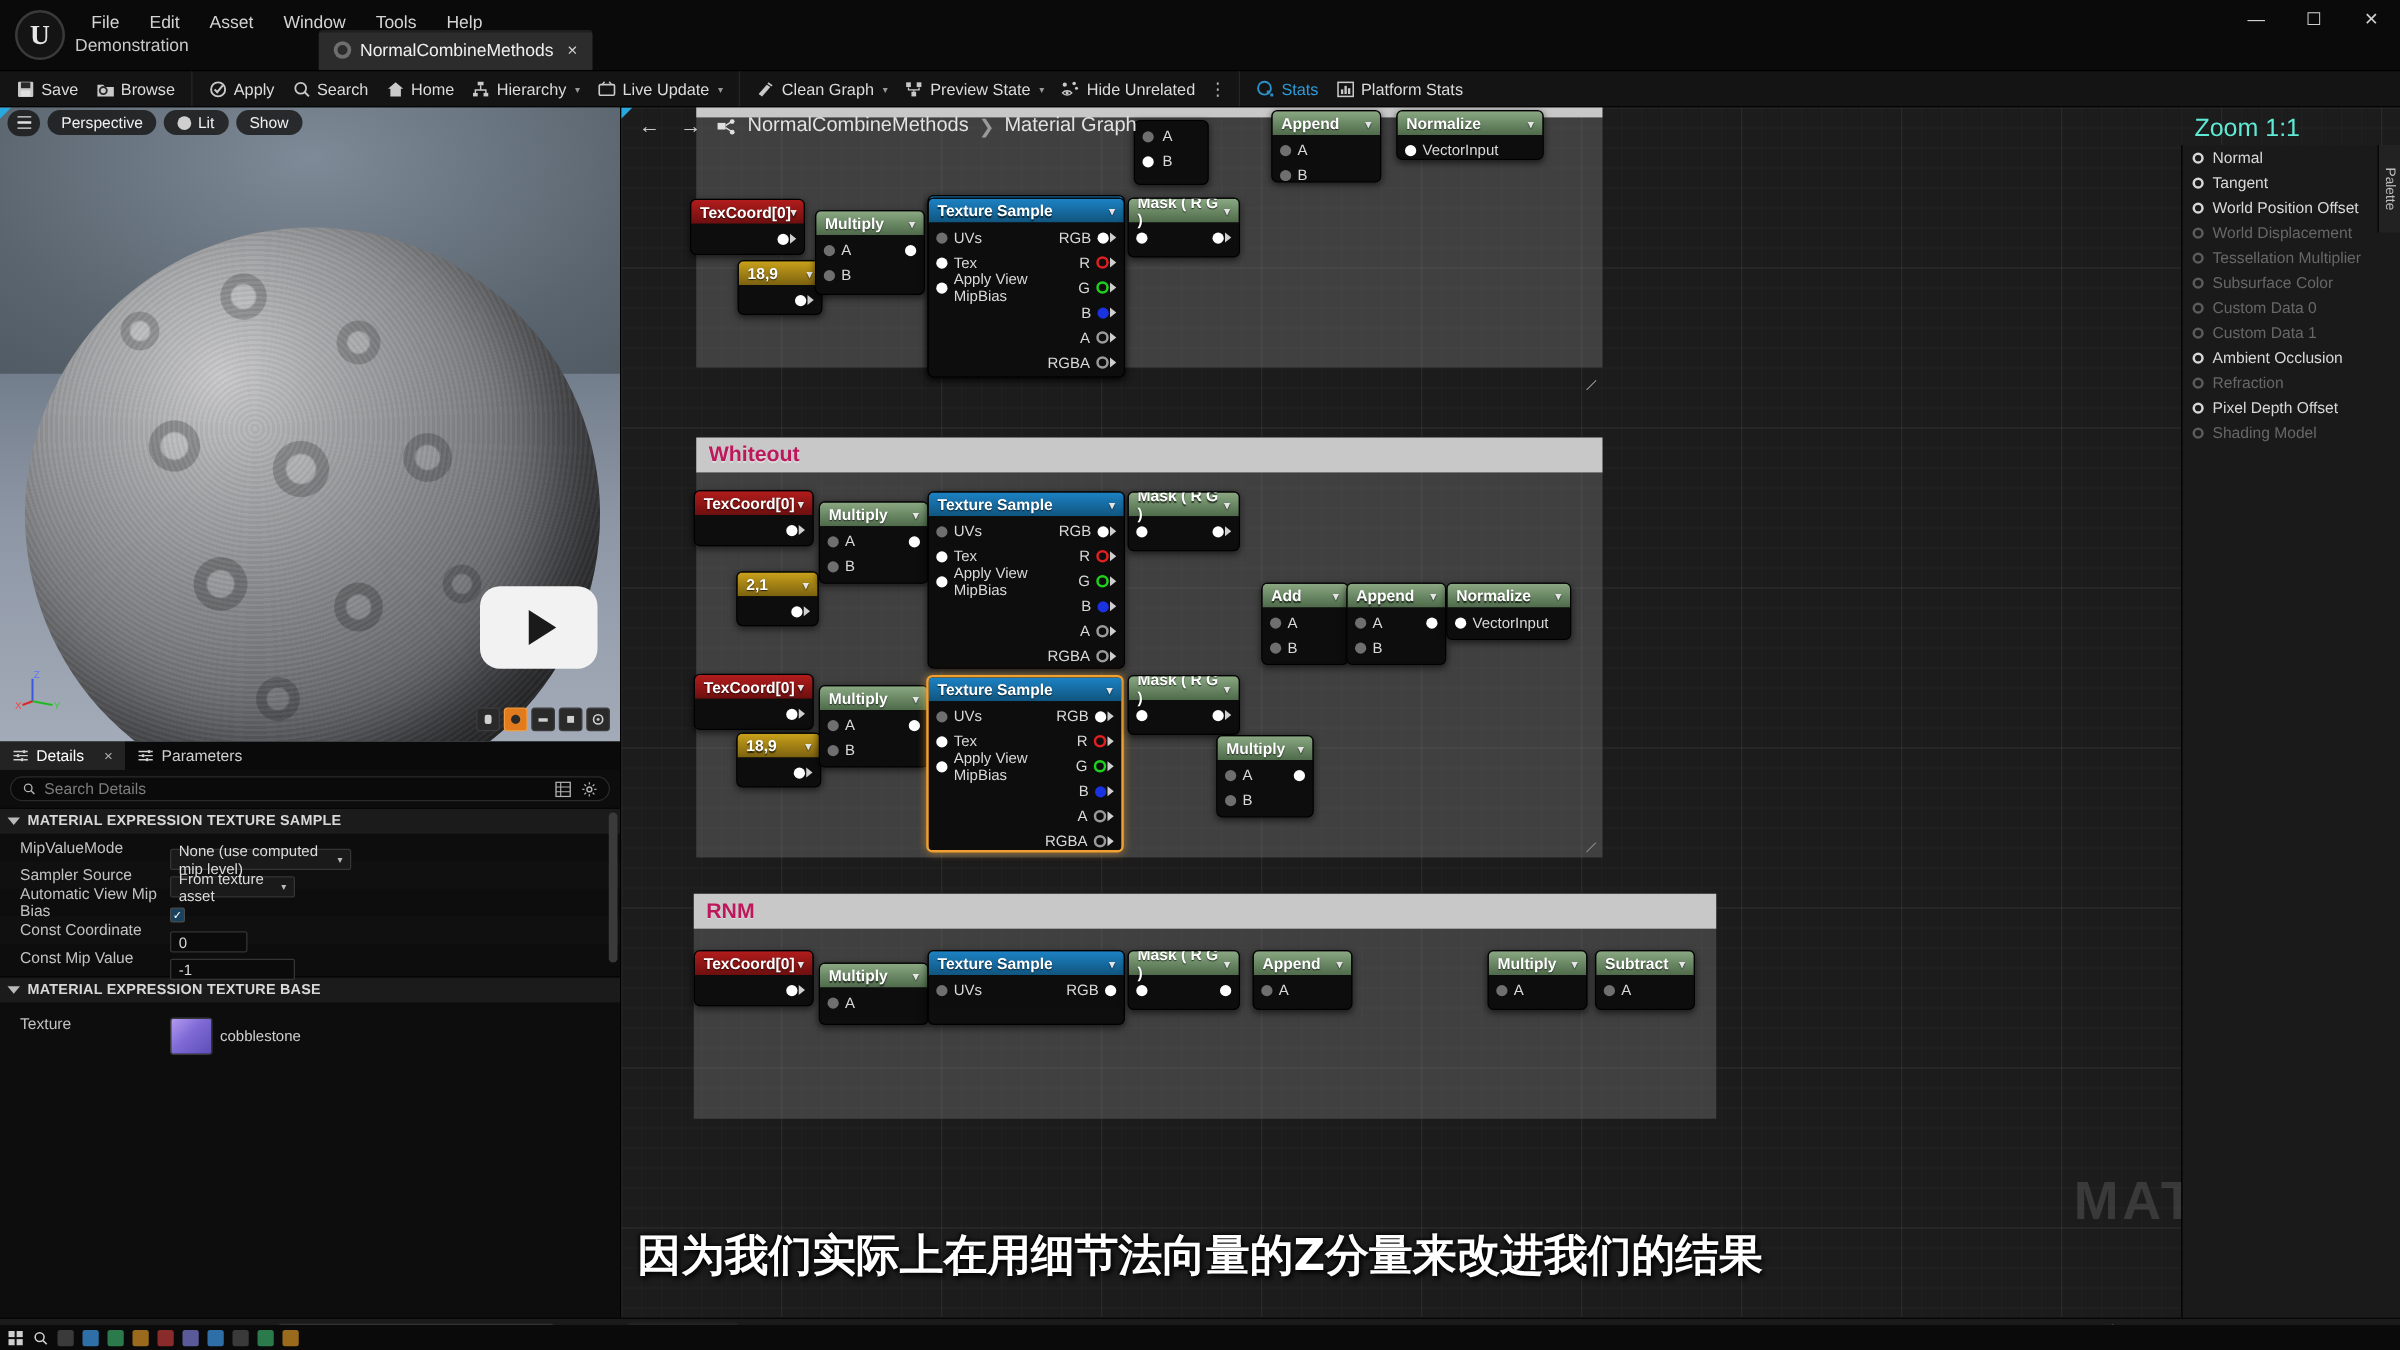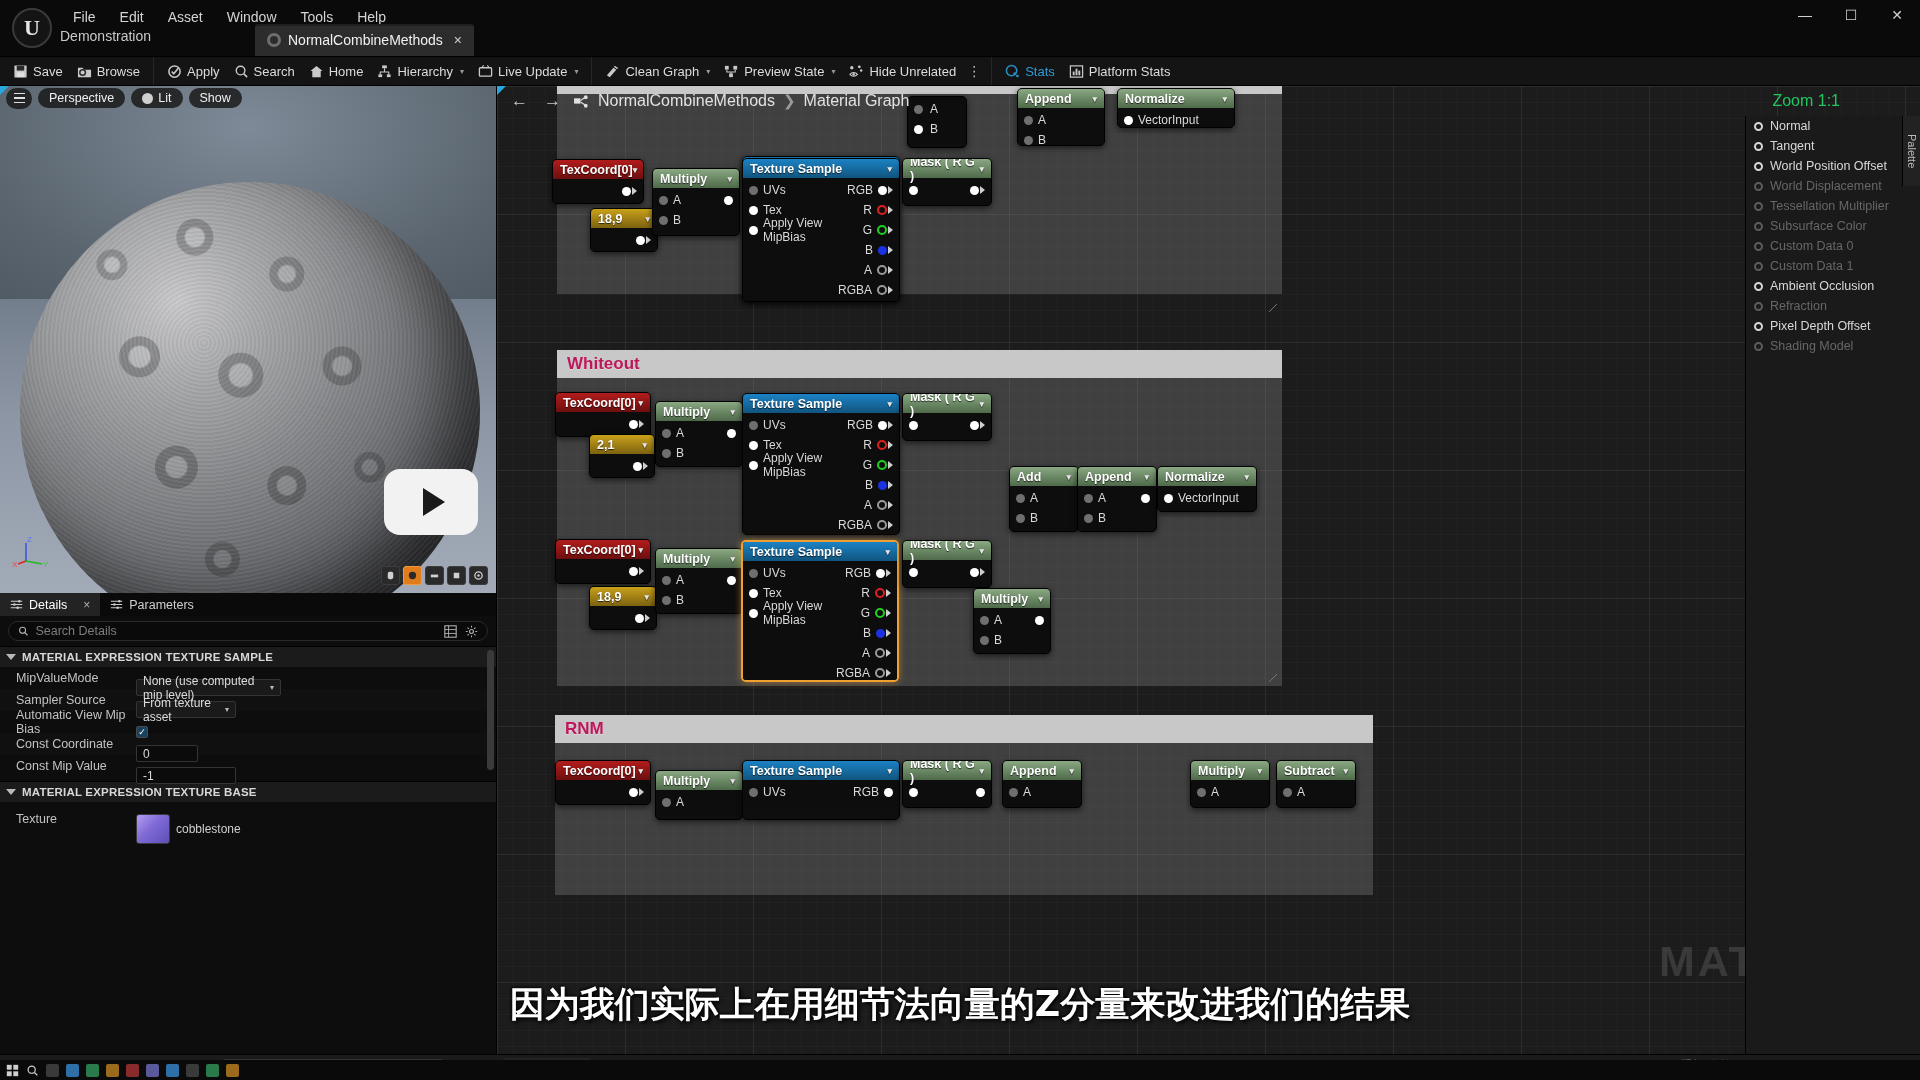--- a/index.html
+++ b/index.html
@@ -131,21 +131,21 @@
       linear-gradient(90deg, rgba(255,255,255,.025) 1px, transparent 1px),
       linear-gradient(rgba(255,255,255,.05) 1px, transparent 1px),
       linear-gradient(90deg, rgba(255,255,255,.05) 1px, transparent 1px);
     background-size:16px 16px,16px 16px,128px 128px,128px 128px;}
   .gtopbar{position:absolute;left:0;top:0;right:0;height:30px;display:flex;align-items:center;gap:8px;
     padding:0 10px;z-index:30;}
   .nav-arrow{color:#c9c9c9;font-size:17px;cursor:pointer;padding:0 4px;}
   .bc{display:flex;align-items:center;gap:8px;font-size:16px;color:#e2e2e2;}
   .bc .sep{color:#9a9a9a;font-size:15px;}
   .bc-icon{width:17px;height:17px;}
-  .zoomlbl{position:absolute;right:80px;top:6px;color:#22c55e;font-size:16px;z-index:30;}
+  .zoomlbl{position:absolute;right:80px;top:6px;color:#5eead4;font-size:20px;z-index:30;}
   .gcorner{position:absolute;left:0;top:0;width:0;height:0;border-left:9px solid #29a8e0;border-bottom:9px solid transparent;z-index:31;}
 
   
   .cmt{position:absolute;border-radius:3px;}
   .cmt .bar{height:28px;display:flex;align-items:center;padding:0 10px;font-size:17px;font-weight:bold;color:#be185d;
     text-shadow:0 1px 0 rgba(255,255,255,.35);}
   .cmt .body{background:rgba(150,150,150,.30);}
 
   
   .node{position:absolute;border-radius:5px;background:#0e0e0e;border:1px solid #000;
@@ -734,21 +734,21 @@
           <span class="cv">▾</span>
         </div>
         <div class="nbody">
           <div class="pin">
               <span class="rlbl"></span>
               <span class="dot w"></span>
               <span class="arrow"></span>
             </div>
         </div>
       </div>
-      <div class="node" style="left:92px; top:348px; width:66px; height:44px;">
+      <div class="node" style="left:92px; top:371px; width:66px; height:44px;">
         <div class="nhdr h-const">
           <span>2,1</span>
           <span class="cv">▾</span>
         </div>
         <div class="nbody">
           <div class="pin">
               <span class="rlbl"></span>
               <span class="dot w"></span>
               <span class="arrow"></span>
             </div>

